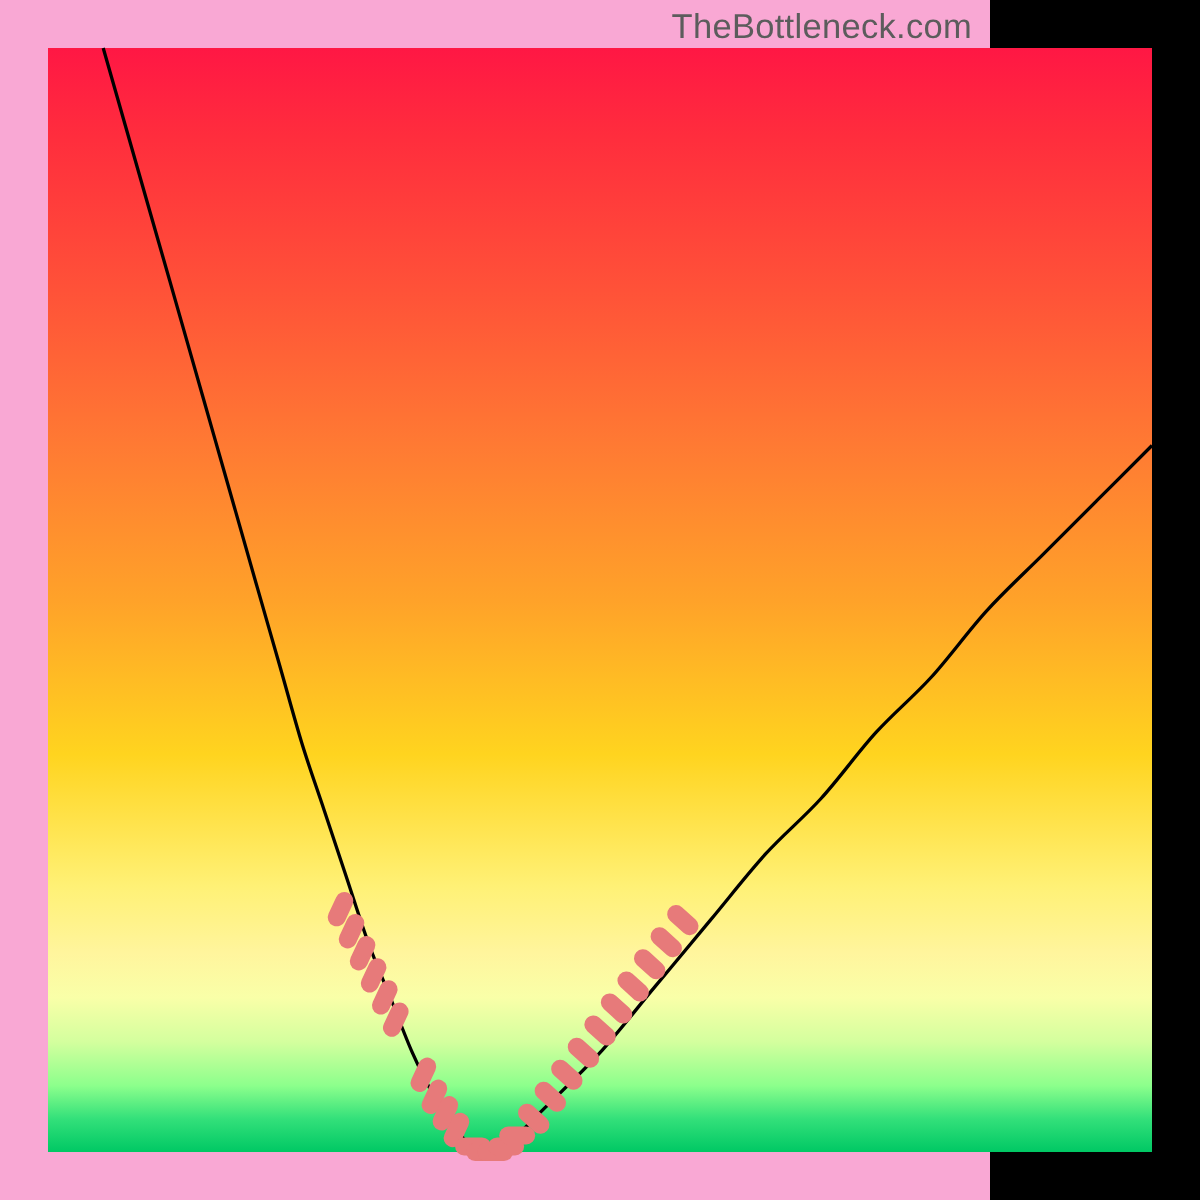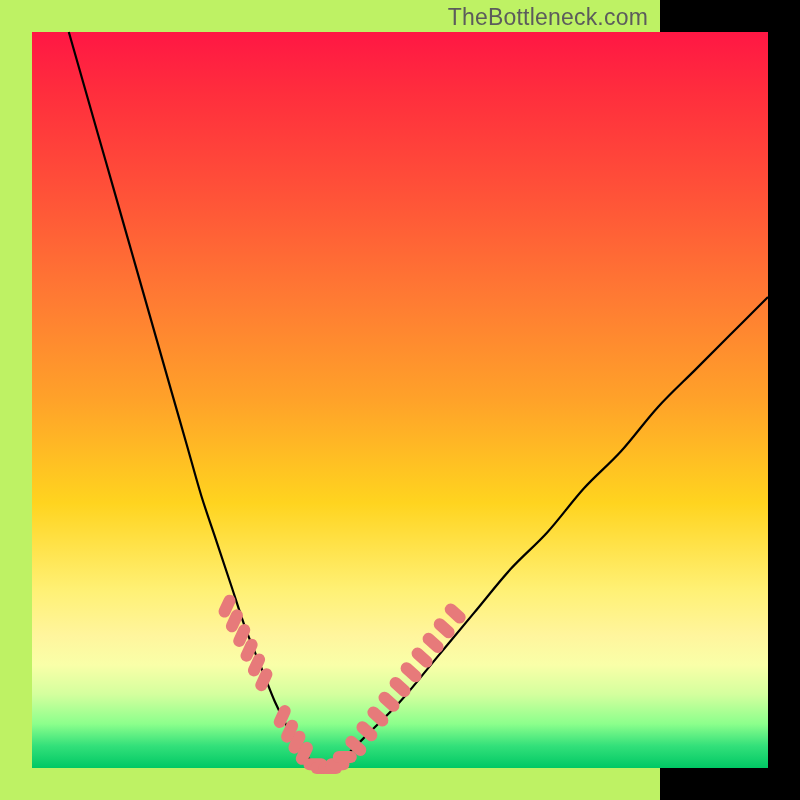--- a/index.html
+++ b/index.html
@@ -10,21 +10,21 @@
     background: #000;
     overflow: hidden;
     font-family: Arial, Helvetica, sans-serif;
   }
   .frame {
     position: absolute;
     top: 0;
     left: 0;
     width: 660px;
     height: 800px;
-    background: #bef264;
+    background: #f9a8d4;
   }
   .plot {
     position: absolute;
     top: 32px;
     left: 32px;
     width: 736px;
     height: 736px;
     background: linear-gradient(
       to bottom,
       #ff1744 0%,

